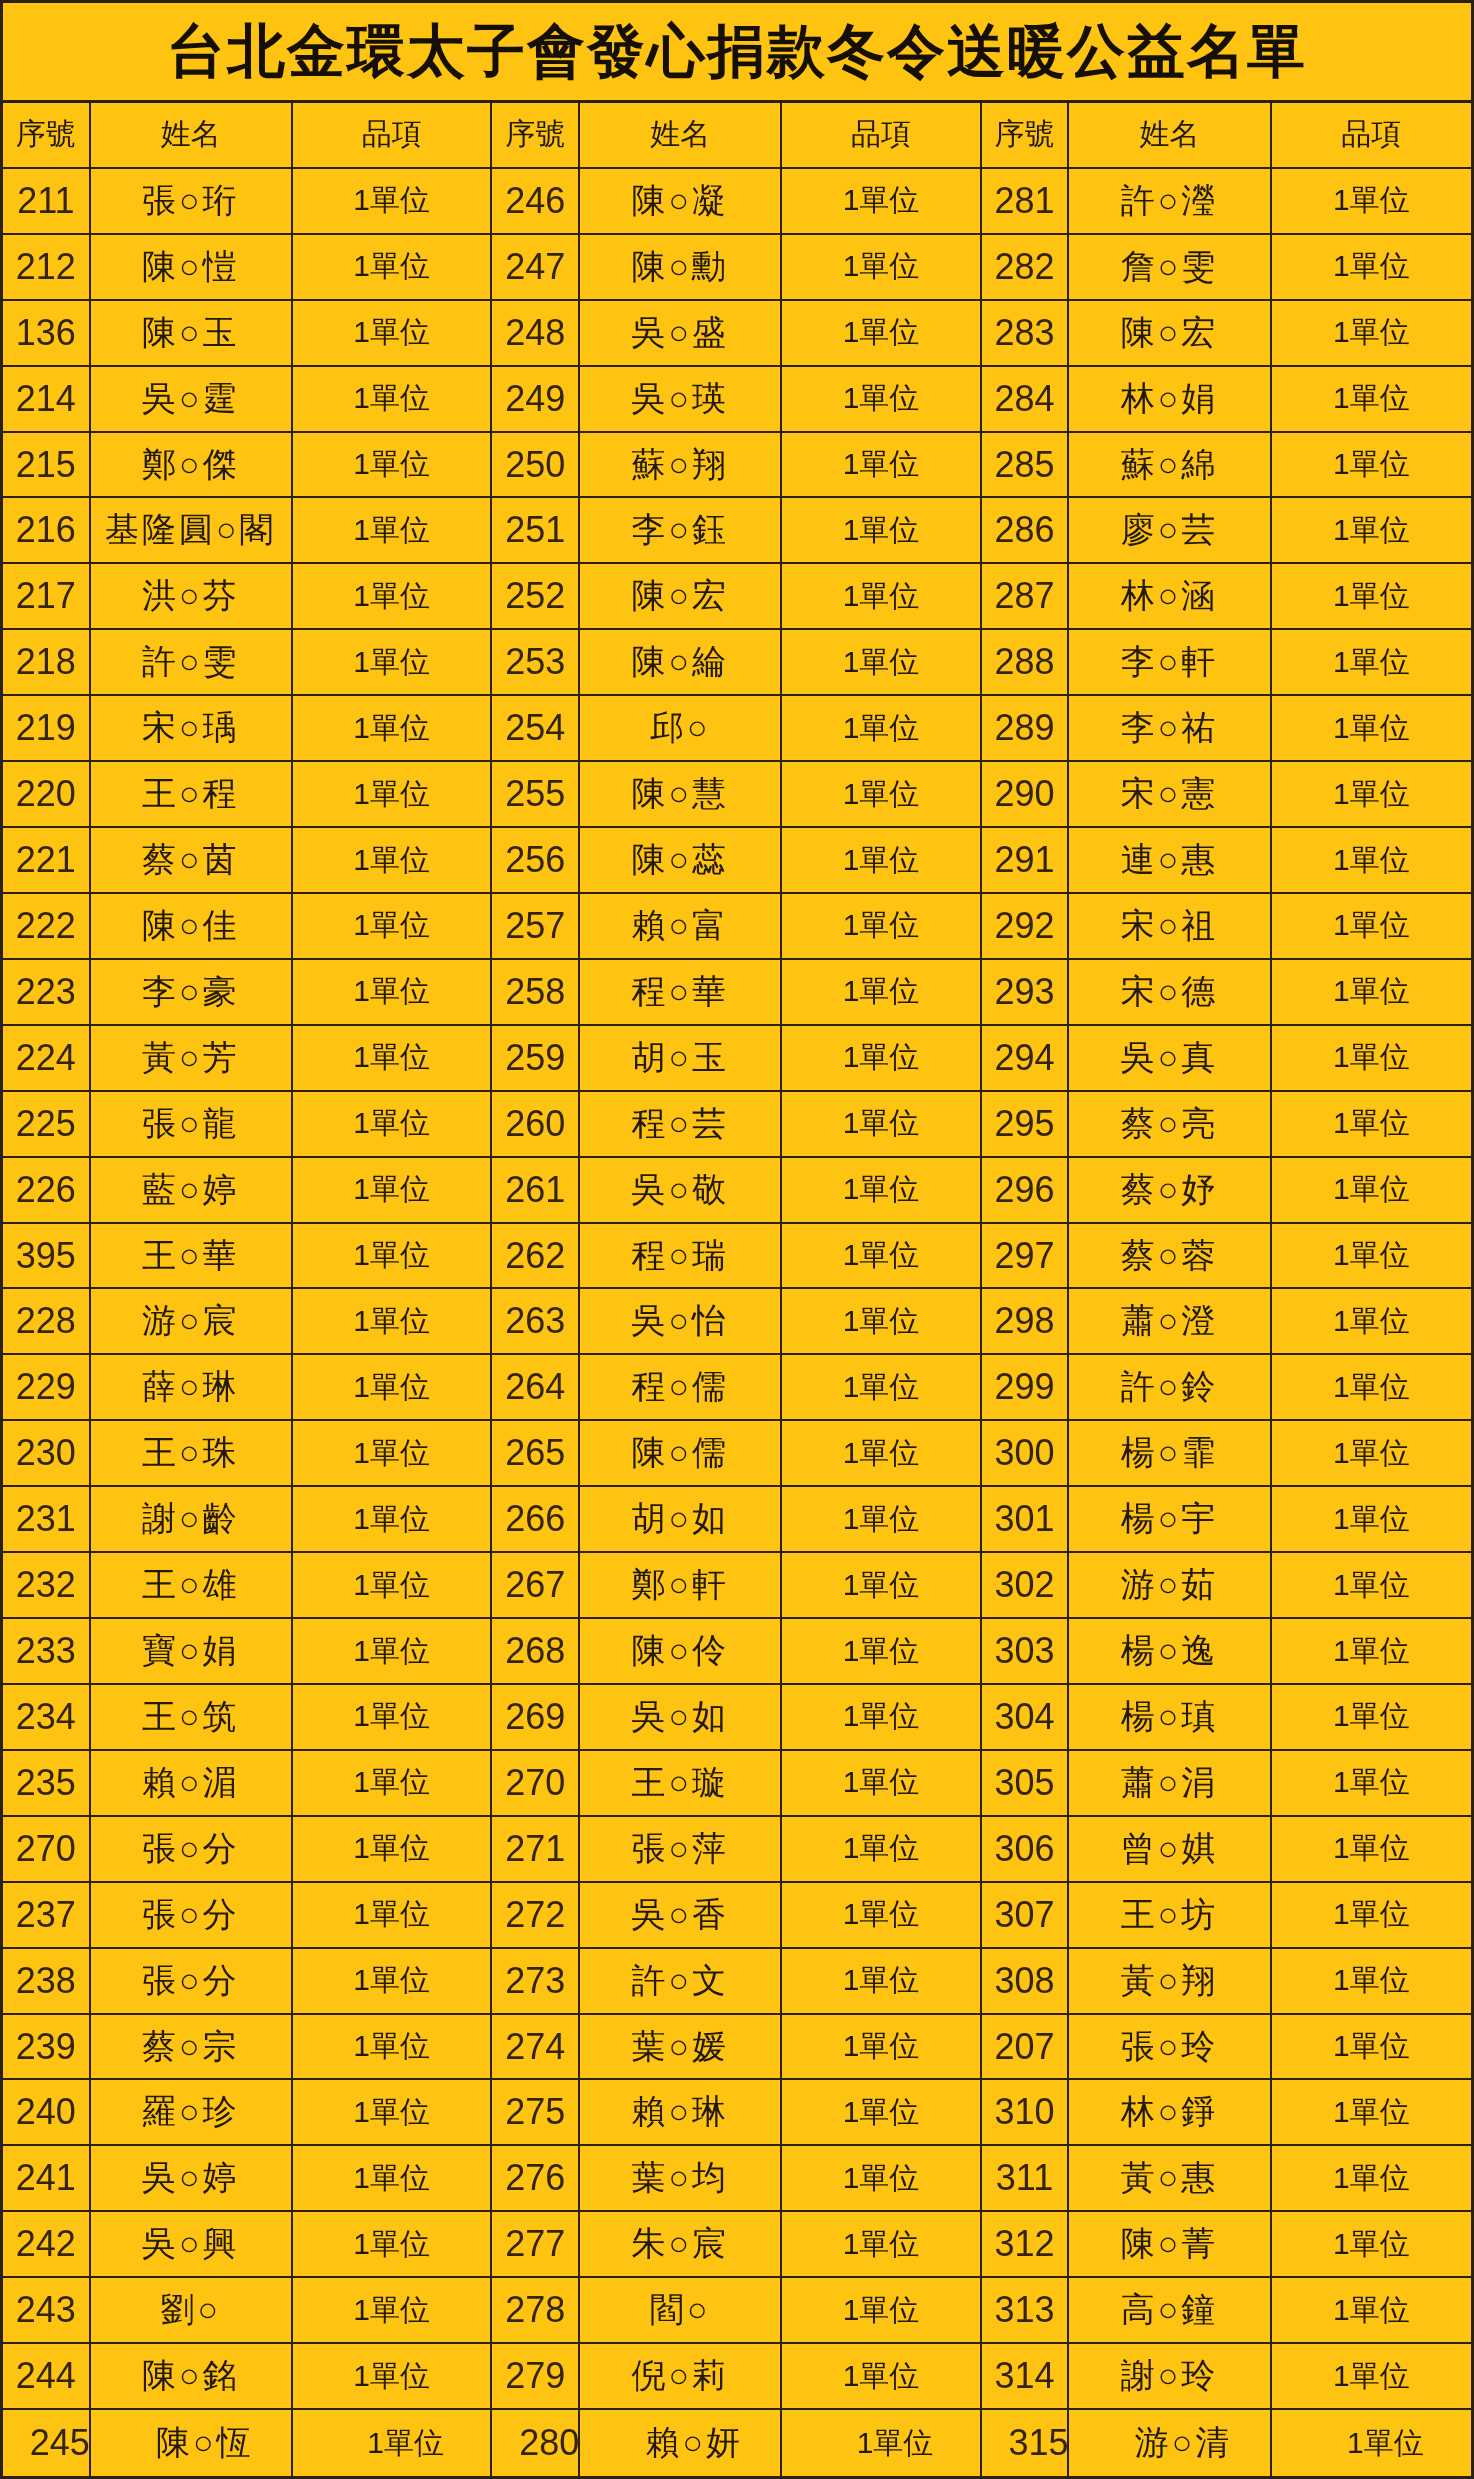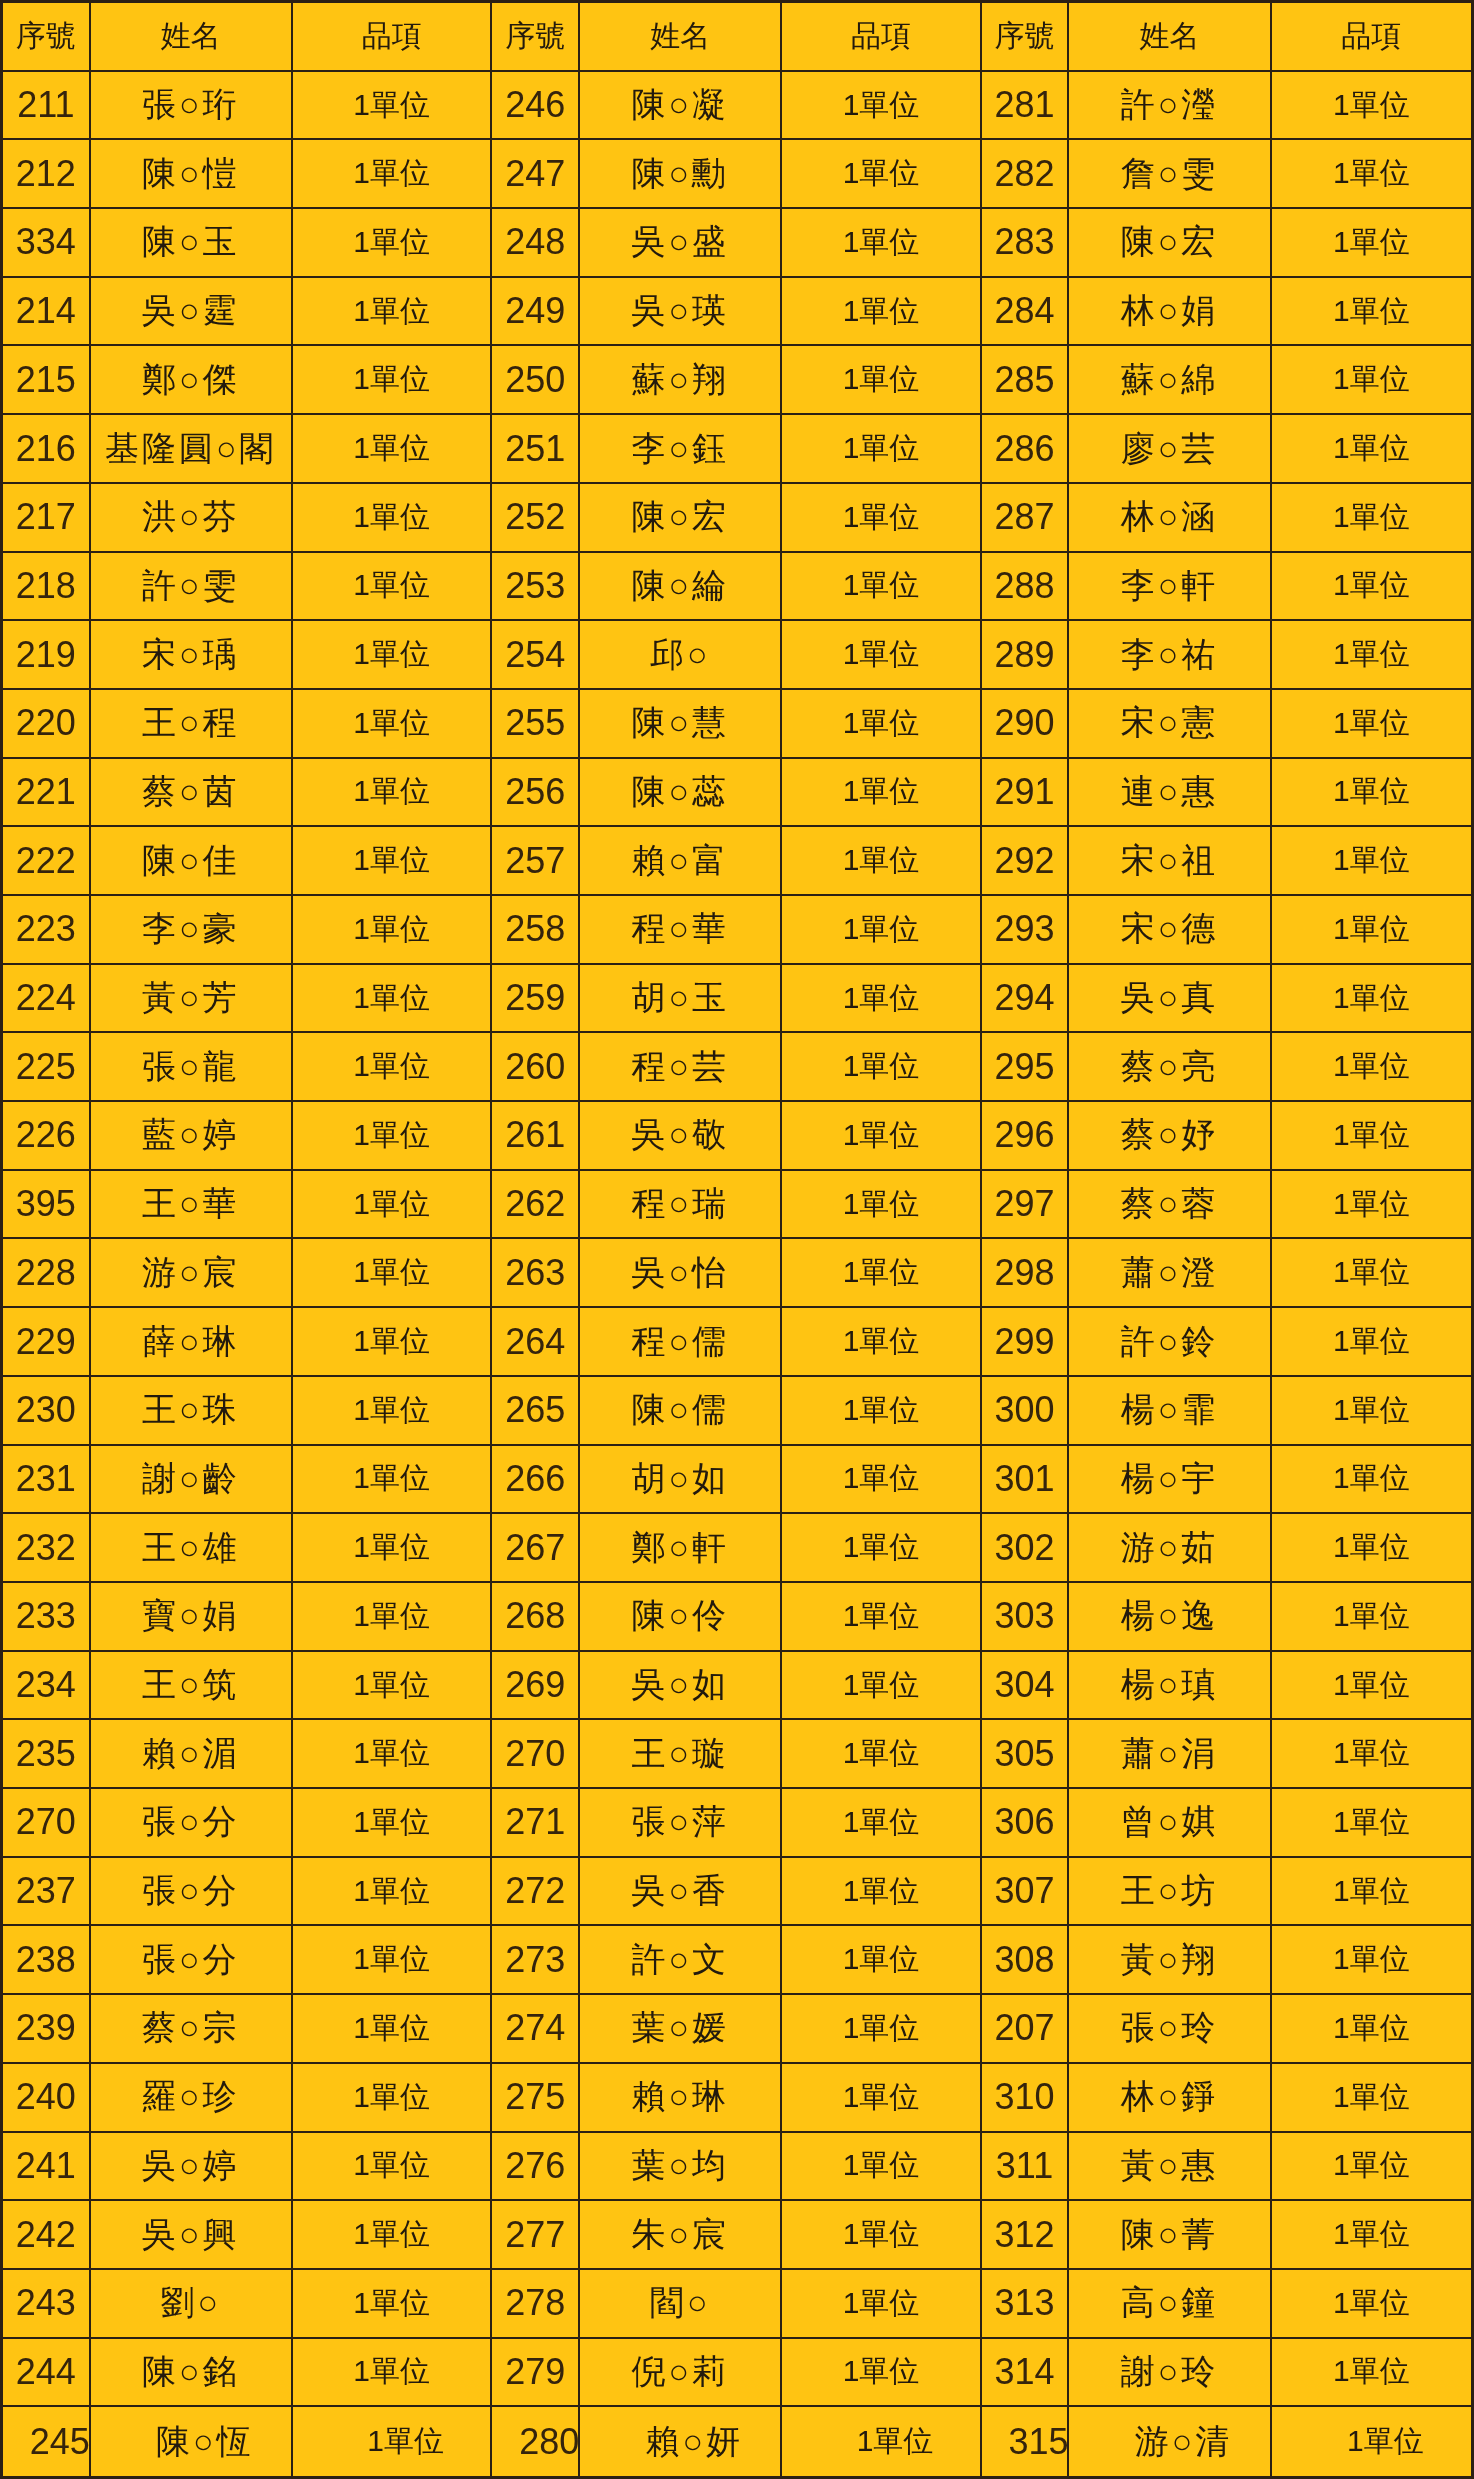--- a/index.html
+++ b/index.html
@@ -48,20 +48,21 @@
   .grid > .cell:nth-last-child(-n+9){border-bottom:none;margin-left:28px;}
   .header{font-size:30px;}
   .num{font-size:36px;color:#35240c;}
   .name{font-size:34px;letter-spacing:3px;}
   .item{font-size:30px;}
 </style>
 </head>
 <body>
 
 <div class="sheet">
+  <div class="title-row">台北金環太子會發心捐款冬令送暖公益名單</div>
   <div class="grid">
       <div class="cell header">序號</div>
       <div class="cell header">姓名</div>
       <div class="cell header">品項</div>
       <div class="cell header">序號</div>
       <div class="cell header">姓名</div>
       <div class="cell header">品項</div>
       <div class="cell header">序號</div>
       <div class="cell header">姓名</div>
       <div class="cell header">品項</div>
@@ -76,21 +77,21 @@
       <div class="cell item">1單位</div>
       <div class="cell num">212</div>
       <div class="cell name">陳○愷</div>
       <div class="cell item">1單位</div>
       <div class="cell num">247</div>
       <div class="cell name">陳○勳</div>
       <div class="cell item">1單位</div>
       <div class="cell num">282</div>
       <div class="cell name">詹○雯</div>
       <div class="cell item">1單位</div>
-      <div class="cell num">334</div>
+      <div class="cell num">136</div>
       <div class="cell name">陳○玉</div>
       <div class="cell item">1單位</div>
       <div class="cell num">248</div>
       <div class="cell name">吳○盛</div>
       <div class="cell item">1單位</div>
       <div class="cell num">283</div>
       <div class="cell name">陳○宏</div>
       <div class="cell item">1單位</div>
       <div class="cell num">214</div>
       <div class="cell name">吳○霆</div>

